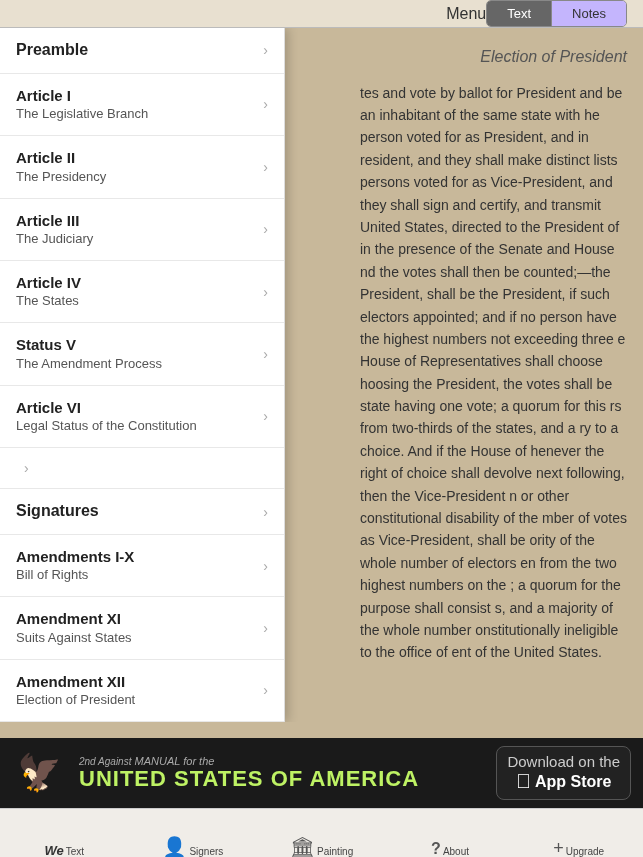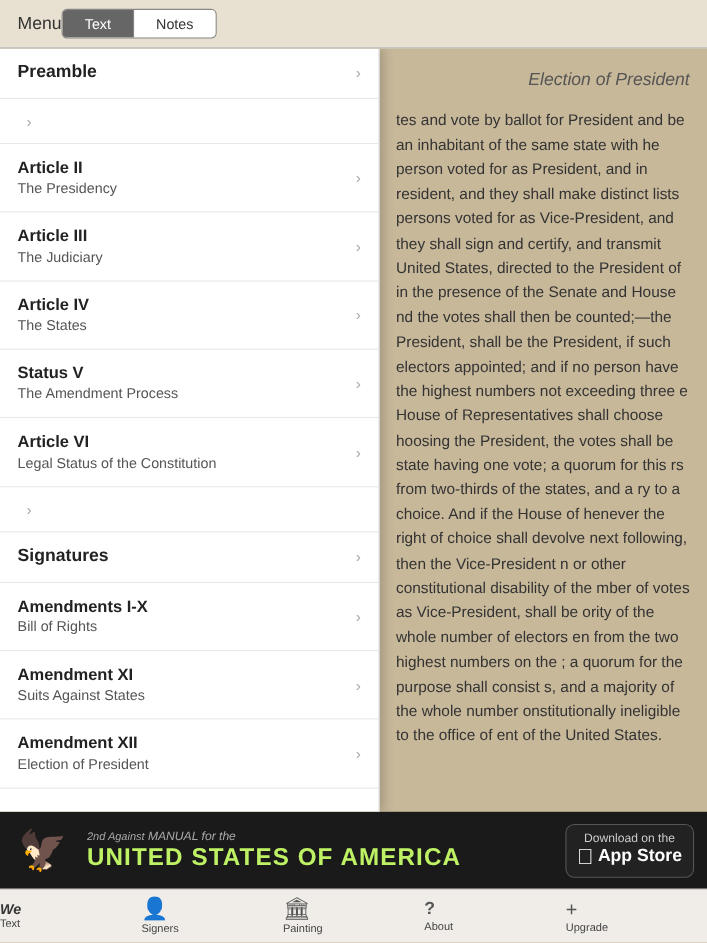--- a/index.html
+++ b/index.html
@@ -7,25 +7,25 @@
       width: 643px;
       height: 857px;
       font-family: -apple-system, 'Helvetica Neue', Helvetica, Arial, sans-serif;
       background: #c8b89a;
       overflow: hidden;
       position: relative;
     }
 
     
     #top-bar {
-      height: 44px;
+      height: 28px;
       background: #e8e0d0;
       display: flex;
       align-items: center;
-      justify-content: flex-start;
+      justify-content: flex-end;
       padding: 0 16px;
       border-bottom: 1px solid #bbb;
       position: relative;
       z-index: 10;
     }
     #menu-button {
       font-size: 16px;
       color: #333;
       font-weight: 500;
       background: none;
@@ -34,21 +34,21 @@
     }
     #tab-group {
       display: flex;
       border: 1px solid #888;
       border-radius: 5px;
       overflow: hidden;
     }
     .tab-btn {
       padding: 5px 20px;
       font-size: 13px;
-      background: #ffffff;
+      background: #c4b5fd;
       border: none;
       cursor: pointer;
       color: #333;
     }
     .tab-btn.active {
       background: #666;
       color: #fff;
     }
     .tab-btn:first-child { border-right: 1px solid #888; }
 
@@ -75,21 +75,21 @@
       font-size: 16px;
       color: #555;
       margin-bottom: 12px;
       font-style: italic;
     }
 
     
     #menu-overlay {
       position: absolute;
       top: 0; left: 0;
-      width: 345px;
+      width: 285px;
       height: 100%;
       background: white;
       z-index: 5;
       overflow-y: auto;
       border-right: 1px solid #ddd;
       box-shadow: 3px 0 10px rgba(0,0,0,0.2);
     }
     #menu-overlay::-webkit-scrollbar { width: 4px; }
     #menu-overlay::-webkit-scrollbar-thumb { background: #ccc; }
 
@@ -164,21 +164,21 @@
       background: #222;
       border: 1.5px solid #555;
       border-radius: 8px;
       padding: 6px 10px;
       color: white;
       text-align: center;
       cursor: pointer;
       min-width: 110px;
     }
     #app-store-top {
-      font-size: 11px;
+      font-size: 15px;
       color: #ccc;
     }
     #app-store-logo {
       display: flex;
       align-items: center;
       gap: 4px;
       justify-content: center;
     }
     #app-store-logo-icon { font-size: 20px; }
     #app-store-label { font-size: 16px; font-weight: 600; }
@@ -189,22 +189,22 @@
       bottom: 0; left: 0; right: 0;
       height: 49px;
       background: #f0ede8;
       border-top: 1px solid #ccc;
       display: flex;
       align-items: stretch;
     }
     .bottom-tab {
       flex: 1;
       display: flex;
-      flex-direction: column;
-      align-items: flex-start;
+      flex-direction: row;
+      align-items: flex-end;
       justify-content: center;
       cursor: pointer;
       gap: 2px;
       border: none;
       background: none;
       font-size: 11px;
       color: #555;
     }
     .bottom-tab.active { color: #333; }
     .tab-icon {
@@ -235,20 +235,24 @@
   </div>
 
   <div id="menu-overlay">
   <div class="menu-item menu-item-no-subtitle">
         <div class="menu-item-text">
           <div class="menu-item-title">Preamble</div>
         </div>
         <span class="chevron">›</span>
       </div>
       <div class="menu-item">
+        <div class="menu-item-text">
+          <div class="menu-item-title">Article I</div>
+          <div class="menu-item-subtitle">The Legislative Branch</div>
+        </div>
         <span class="chevron">›</span>
       </div>
       <div class="menu-item">
         <div class="menu-item-text">
           <div class="menu-item-title">Article II</div>
           <div class="menu-item-subtitle">The Presidency</div>
         </div>
         <span class="chevron">›</span>
       </div>
       <div class="menu-item">

